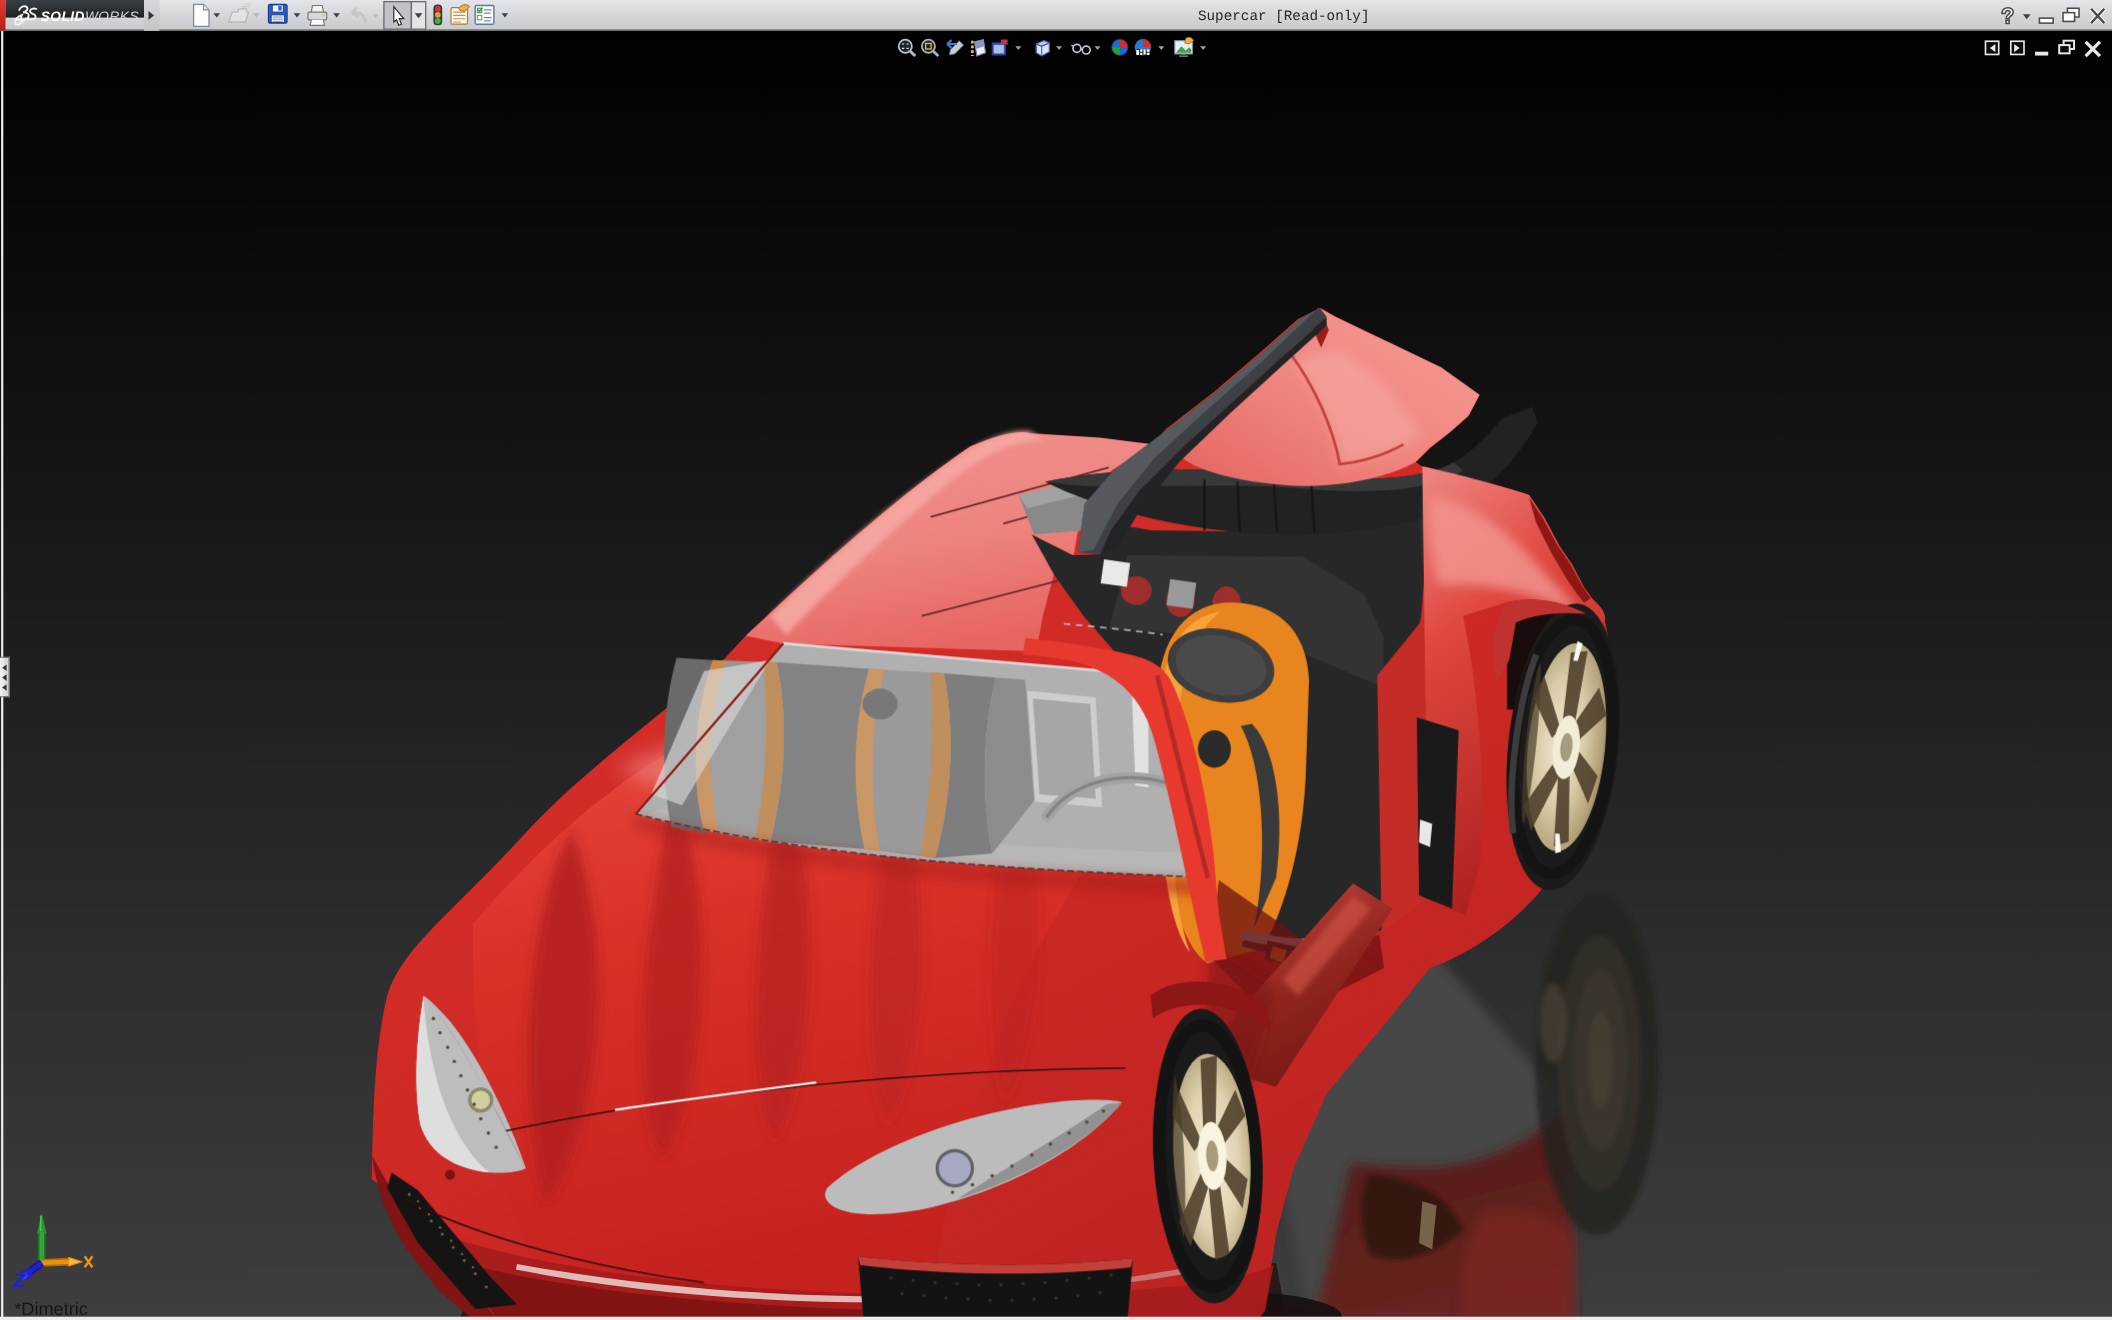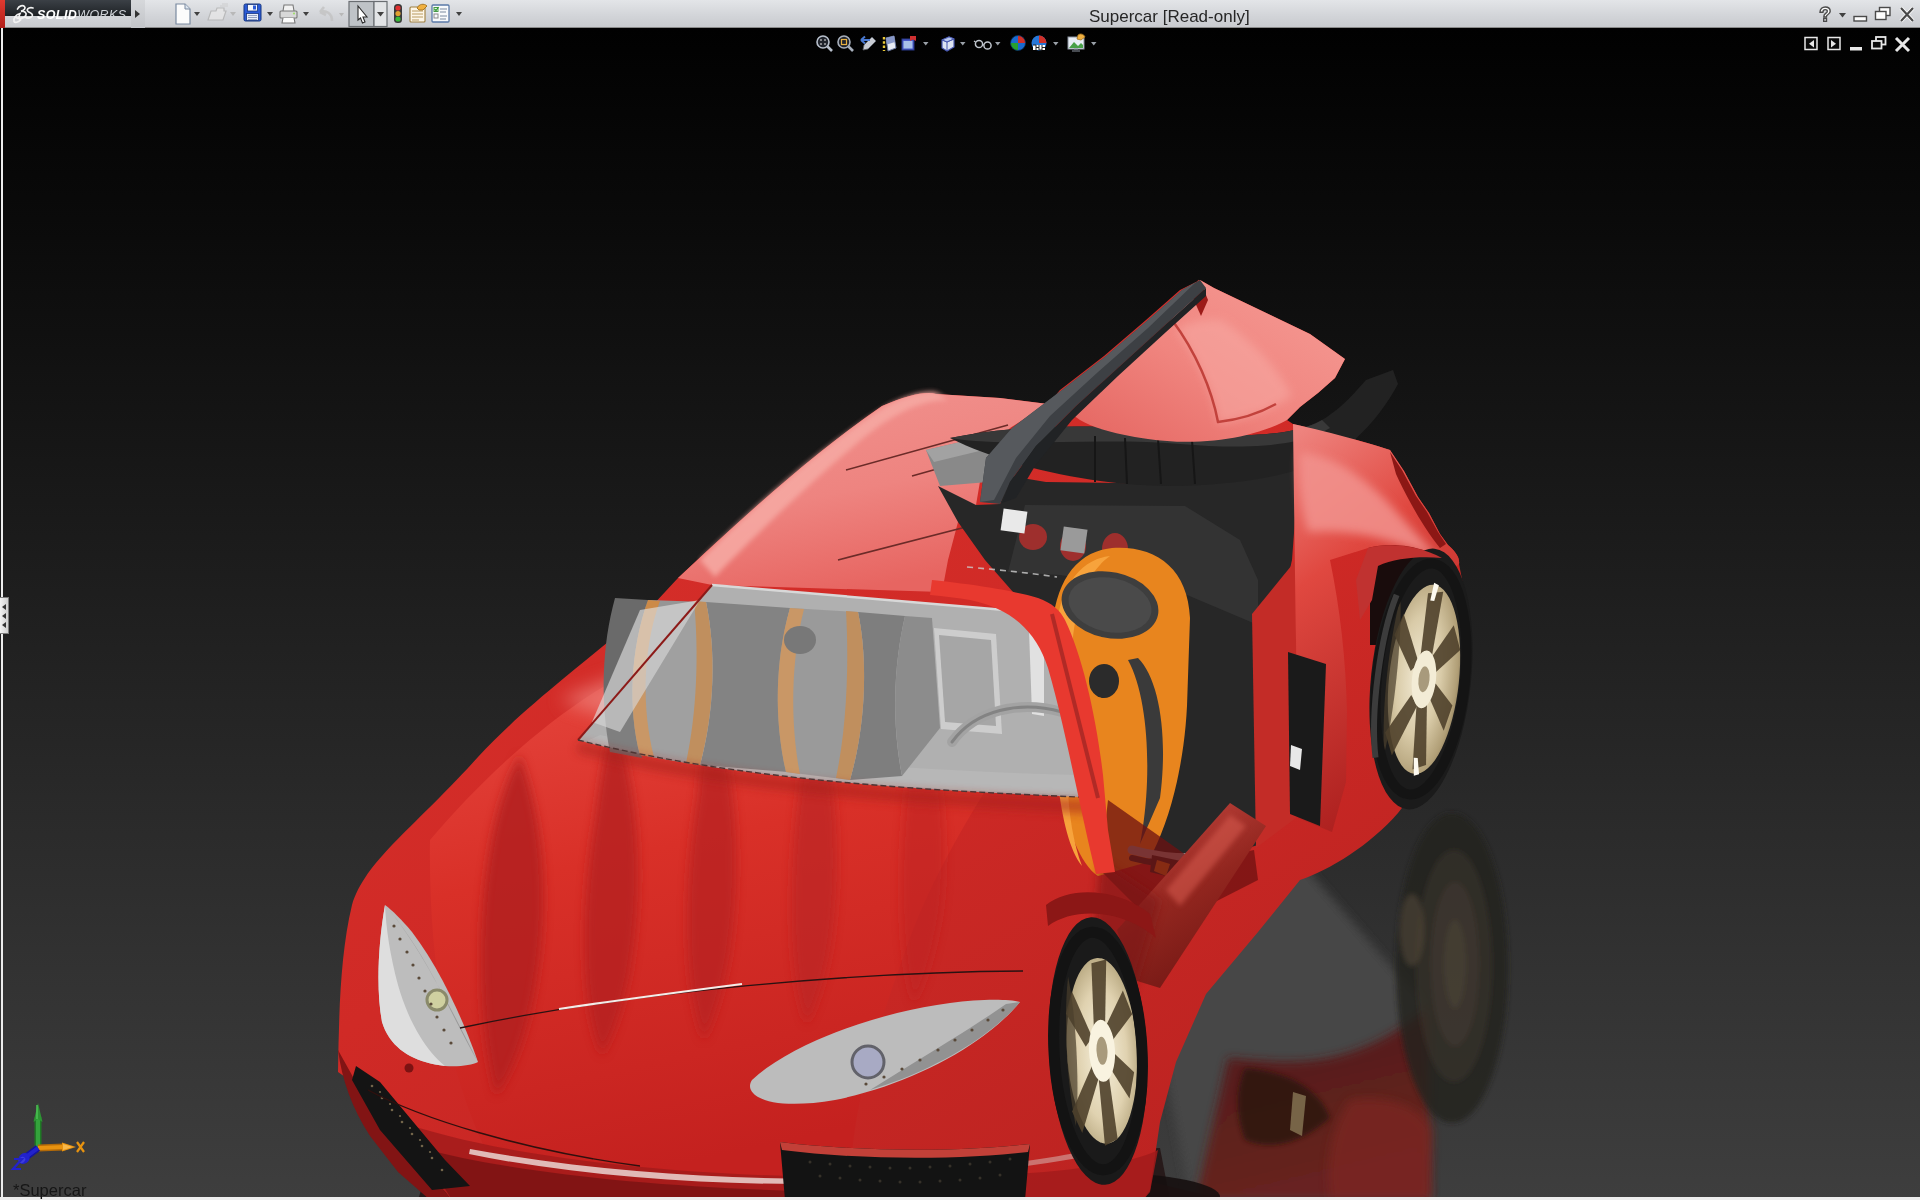--- a/index.html
+++ b/index.html
@@ -7,21 +7,21 @@
 #stage { position:absolute; top:0; left:0; width:1920px; height:1200px; }
 
 #titlebar { position:absolute; top:0; left:0; width:1920px; height:28px;
   background:linear-gradient(#e3e5e8,#d2d4d8 60%,#c9cbcf); border-bottom:1px solid #8a8a8a; }
 #redstripe { position:absolute; left:0; top:0; width:5px; height:28px; background:linear-gradient(#e03a30,#b21f1a); }
 #logobox { position:absolute; left:5px; top:0; width:126px; height:16px;
   background:linear-gradient(#3b4046,#22262a 85%,#1b1e21); }
 #logobox svg { position:absolute; left:6px; top:2px; }
 #logoarrow { position:absolute; left:131px; top:0; width:14px; height:28px; background:linear-gradient(#d6d8db,#c2c4c8); }
 #logoarrow:after { content:""; position:absolute; left:4px; top:10px; border-left:5px solid #333; border-top:4px solid transparent; border-bottom:4px solid transparent; }
-#title-text { position:absolute; left:1089px; top:6.5px; font-size:17px; color:#262626; }
+#title-text { position:absolute; left:1089px; top:6.5px; font-size:13px; color:#262626;font-family:Liberation Mono, monospace; }
 
 #viewport { position:absolute; top:28px; left:0; width:1920px; height:1172px;
   background:linear-gradient(#010101 0%,#0a0a0a 18%,#1b1b1b 45%,#2c2c2c 70%,#3c3c3c 96%,#3e3e3e 100%); }
 #leftline { position:absolute; top:28px; left:1px; width:2px; height:1172px; background:#ededed; }
 #bottomline { position:absolute; top:1197px; left:0; width:1920px; height:3px; background:#ededed; }
 #lefttab { position:absolute; left:0; top:597px; width:9px; height:37px; background:linear-gradient(90deg,#f2f2f2,#cfcfcf); border:1px solid #7d7d7d; border-left:none; }
 .tabarr { position:absolute; left:2px; width:0; height:0; border-right:4px solid #333; border-top:3px solid transparent; border-bottom:3px solid transparent; }
 #dimetric { position:absolute; left:13px; top:1181px; font-size:16.5px; color:#161616; }
 .icon-svg { position:absolute; }
 </style>
@@ -407,21 +407,21 @@
 </g>
 </svg>
 
   <div id="leftline"></div>
   <div id="bottomline"></div>
   <div id="lefttab">
     <span class="tabarr" style="top:6px"></span>
     <span class="tabarr" style="top:15px"></span>
     <span class="tabarr" style="top:24px"></span>
   </div>
-  <div id="dimetric">*Supercar</div>
+  <div id="dimetric">*Dimetric</div>
   <svg style="position:absolute;left:8px;top:1095px" width="90" height="85" viewBox="0 0 90 85">
 
     <path d="M30,53 L30,22" stroke="#1e7a24" stroke-width="7"></path>
     <path d="M30,53 L30,22" stroke="#34a33c" stroke-width="4"></path>
     <path d="M30,24 L25.5,27 L30,8 L34.5,27 Z" fill="#2e9434"></path>
     <path d="M29,24 L29,10" stroke="#4cc254" stroke-width="1.5"></path>
 
     <path d="M30,53 L56,52" stroke="#b36a08" stroke-width="7"></path>
     <path d="M30,53 L56,52" stroke="#e8920f" stroke-width="4"></path>
     <path d="M54,47.5 L54,56.5 L68,52 Z" fill="#e8920f"></path>

